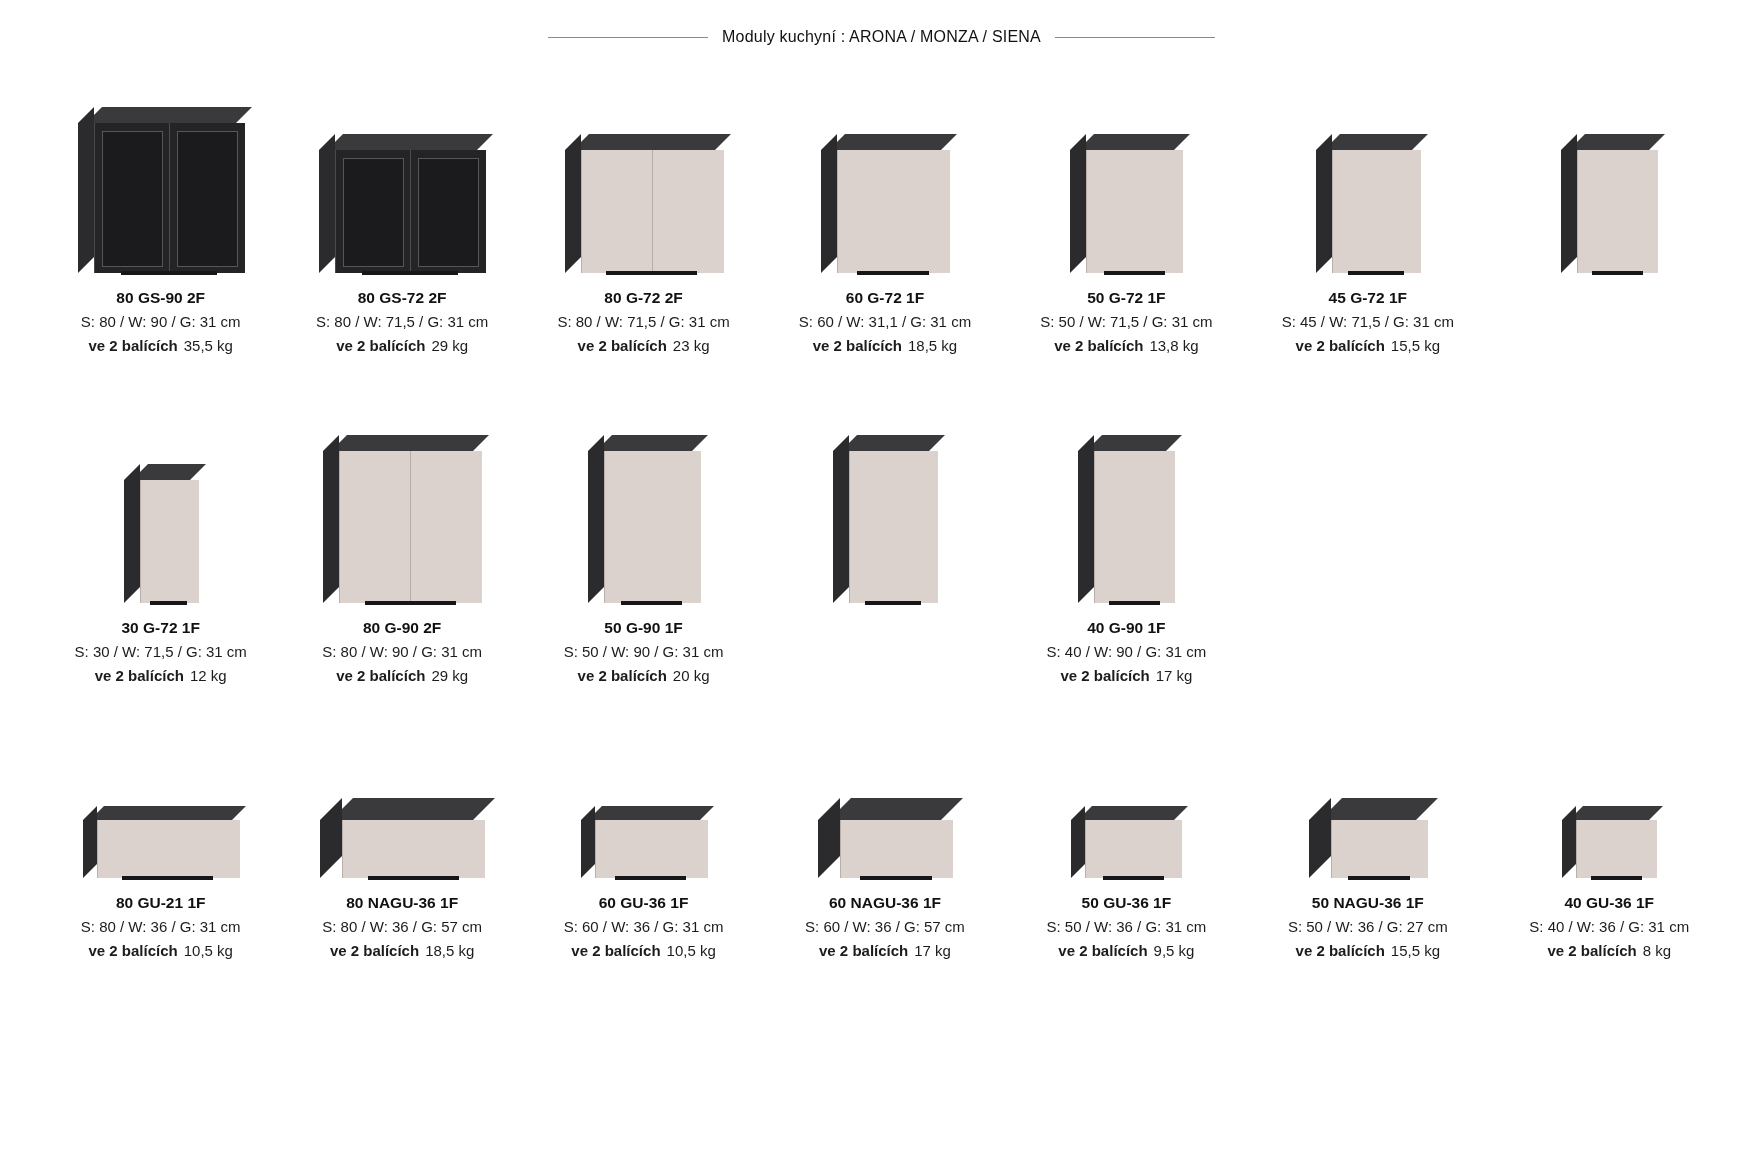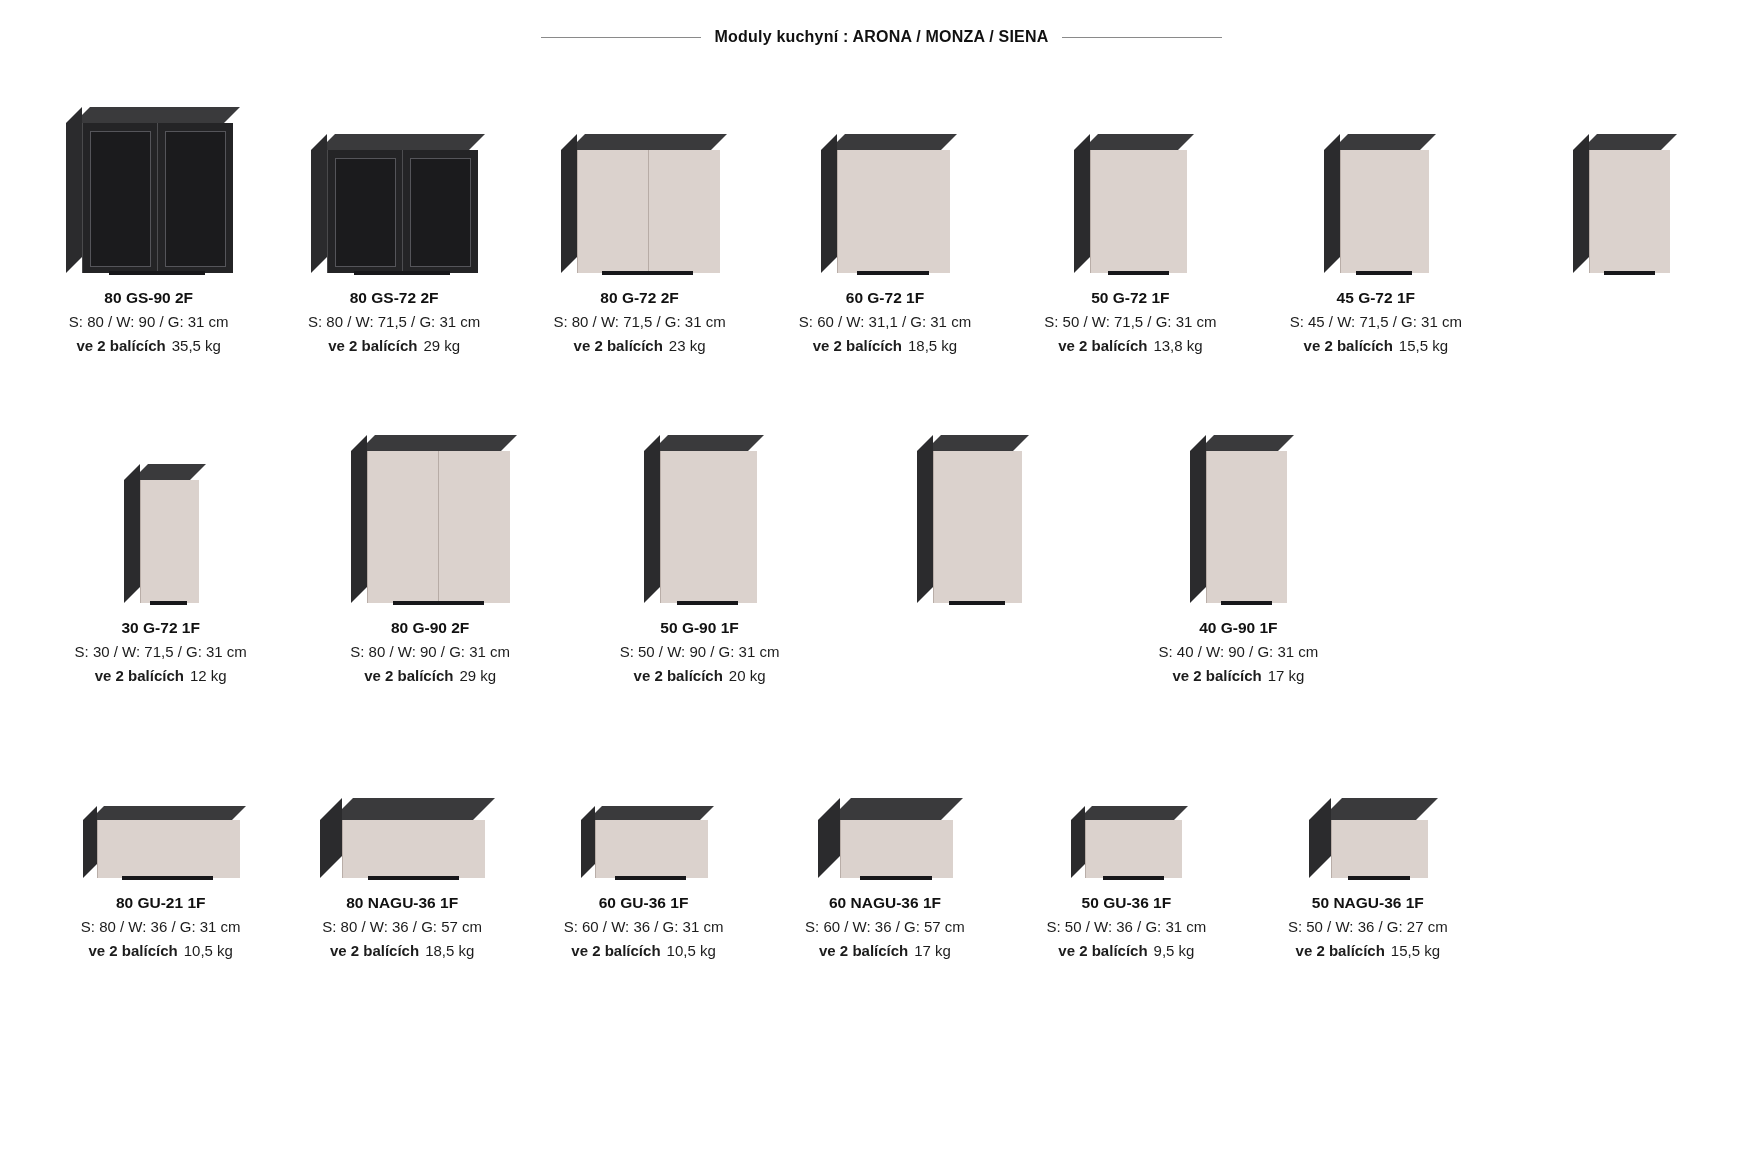--- a/index.html
+++ b/index.html
@@ -26,41 +26,41 @@
     justify-content: center;
     align-items: center;
   }
   .header-rule {
     height: 1px;
     background: #8a8a8a;
     width: 160px;
   }
   .header-title {
     font-size: 16px;
-    font-weight: bold;
+    font-weight: normal;
     letter-spacing: .2px;
     white-space: nowrap;
     padding: 0 14px;
     color: #111;
   }
 
   
   .grid {
     position: absolute;
     top: 98px;
     left: 40px;
     width: 1690px;
     display: flex;
     flex-direction: column;
   }
   .row {
     display: flex;
     width: 100%;
   }
-  .row-1, .row-2 { height: 330px; gap: 28px; }
+  .row-1, .row-2 { height: 330px; }
   .row-3 { height: 260px; }
 
   .cell {
     width: 14.2857%;
     display: flex;
     flex-direction: column;
     align-items: center;
   }
 
   
@@ -423,14 +423,29 @@
             <div class="front" style="left: 22px; top: 22px; width: 96px; height: 58px;"></div>
             <div class="handle" style="left: 39.28px; width: 61.44px; bottom: -2px;"></div>
           </div>
         </div>
         <div class="caption">
           <div class="cap-name">50 NAGU-36 1F</div>
           <div class="cap-dims">S: 50 / W: 36 / G: 27 cm</div>
           <div class="cap-pack"><b>ve 2 balících</b><span class="w">15,5 kg</span></div>
         </div>
       </div>
+      <div class="cell">
+        <div class="viz">
+          <div class="cab" style="width: 94px; height: 72px;">
+            <div class="topface" style="left: 7px; top: 0px; width: 80px; height: 14px; transform: skewX(-45deg); transform-origin: left bottom;"></div>
+            <div class="side" style="left: 0px; top: 0px; width: 14px; height: 58px; transform: skewY(-45deg); transform-origin: right top;"></div>
+            <div class="front" style="left: 14px; top: 14px; width: 80px; height: 58px;"></div>
+            <div class="handle" style="left: 28.4px; width: 51.2px; bottom: -2px;"></div>
+          </div>
+        </div>
+        <div class="caption">
+          <div class="cap-name">40 GU-36 1F</div>
+          <div class="cap-dims">S: 40 / W: 36 / G: 31 cm</div>
+          <div class="cap-pack"><b>ve 2 balících</b><span class="w">8 kg</span></div>
+        </div>
+      </div>
     </div>
 </div>
 
 </body></html>

